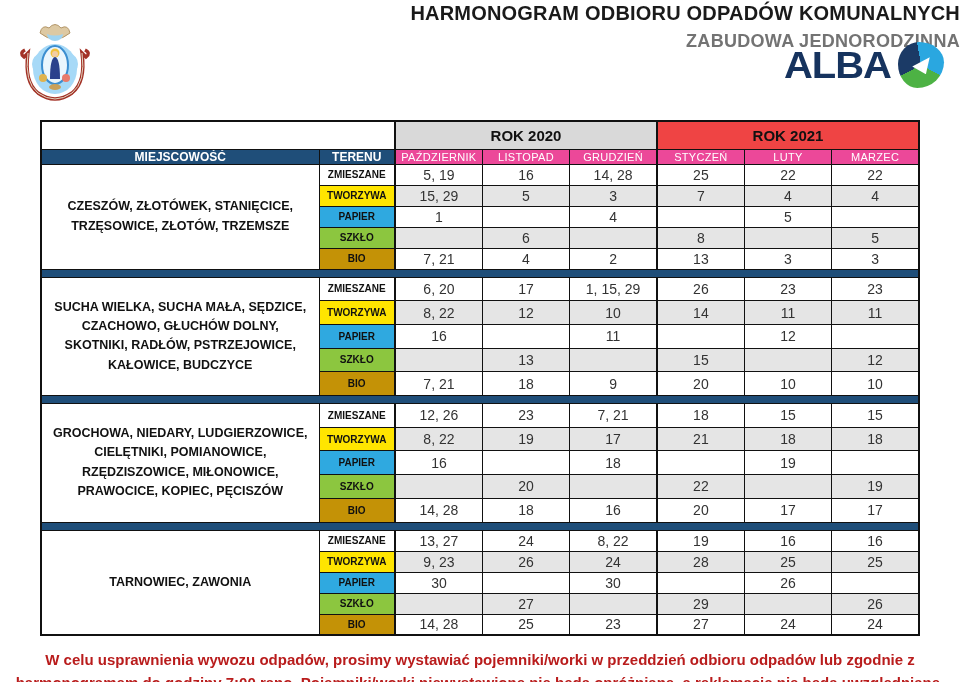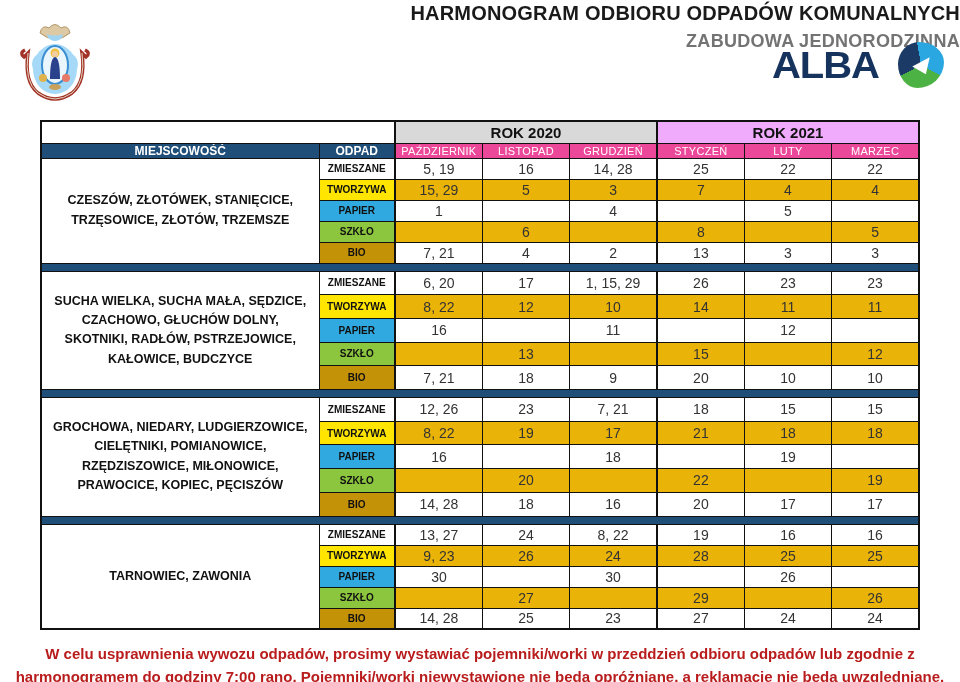--- a/index.html
+++ b/index.html
@@ -8,38 +8,38 @@
 
   .page { position: relative; width: 960px; height: 682px; }
 
   
   .header { position: relative; height: 116px; }
   .crest { position: absolute; left: 16px; top: 20px; }
   .titles { text-align: right; }
   .title-line { font-size: 20px; font-weight: bold; color: #1a1a1a; letter-spacing: .2px; line-height: 1.35; }
   .subtitle  { font-size: 18px; font-weight: bold; color: #737373; margin-top: 4px; letter-spacing: .3px; }
 
-  .alba { position: absolute; right: 16px; top: 42px; display: flex; align-items: flex-end; gap: 19px; }
+  .alba { position: absolute; right: 16px; top: 42px; display: flex; align-items: flex-end; gap: 7px; }
   .alba-text { font-size: 40px; font-weight: 900; color: #16335e; letter-spacing: -1px;
                transform: scaleY(.92); }
   .alba-mark { width: 46px; height: 46px; position: relative;
                background: conic-gradient(from -10deg, #2aa7e0 0 128deg, #4db244 128deg 252deg, #1b3a66 252deg 360deg);
                border-radius: 46% 54% 58% 42% / 48% 44% 56% 52%; }
   .alba-mark::after { content: ""; position: absolute; left: 31%; top: 33%; width: 38%; height: 37%;
                background: #fff; clip-path: polygon(0 55%, 100% 0, 78% 100%); }
 
   
   table { border-collapse: collapse; table-layout: fixed; width: 880px;
           margin: 4px 0 0 40px; border: 2px solid #111; }
   td, th { border: 1px solid #111; overflow: hidden; }
 
-  .year-row  { height: 22px; }
+  .year-row  { height: 28px; }
   .month-row { height: 14px; }
   .data-row  { height: 21px; background: #fff; }
-  .data-row.stripe { background: #eab308; }
+  .data-row.stripe { background: #e5e5e5; }
   .sep-row   { height: 8px; }
   .sep-row td { background: #1f4e79; padding: 0; }
 
   .corner { background: #fff; }
   .year   { text-align: center; font-weight: bold; font-size: 15px; color: #111; }
 
   th.head  { background: #1f4e79; color: #fff; font-size: 12px; font-weight: bold; text-align: center; }
   th.month { background: #ec4899; color: #fff; font-size: 11px; font-weight: normal;
              text-align: center; letter-spacing: .3px; }
 
@@ -102,25 +102,25 @@
         <col>
         <col>
         <col>
         <col>
         <col>
     </colgroup>
     <thead>
       <tr class="year-row">
         <td class="corner" colspan="2"></td>
         <td class="year thickL" colspan="3" style="background: rgb(217, 217, 217);">ROK 2020</td>
-        <td class="year thickL" colspan="3" style="background: #f0abfc; text-align: center;">ROK 2021</td>
+        <td class="year thickL" colspan="3" style="background: #ef4444; text-align: center;">ROK 2021</td>
       </tr>
       <tr class="month-row">
         <th class="head">MIEJSCOWOŚĆ</th>
-        <th class="head">ODPAD</th>
+        <th class="head">TERENU</th>
       <th class="month thickL">PAŹDZIERNIK</th>
           <th class="month">LISTOPAD</th>
           <th class="month">GRUDZIEŃ</th>
           <th class="month thickL">STYCZEŃ</th>
           <th class="month">LUTY</th>
           <th class="month">MARZEC</th>
         </tr>
     </thead>
     <tbody>
         <tr class="data-row">

